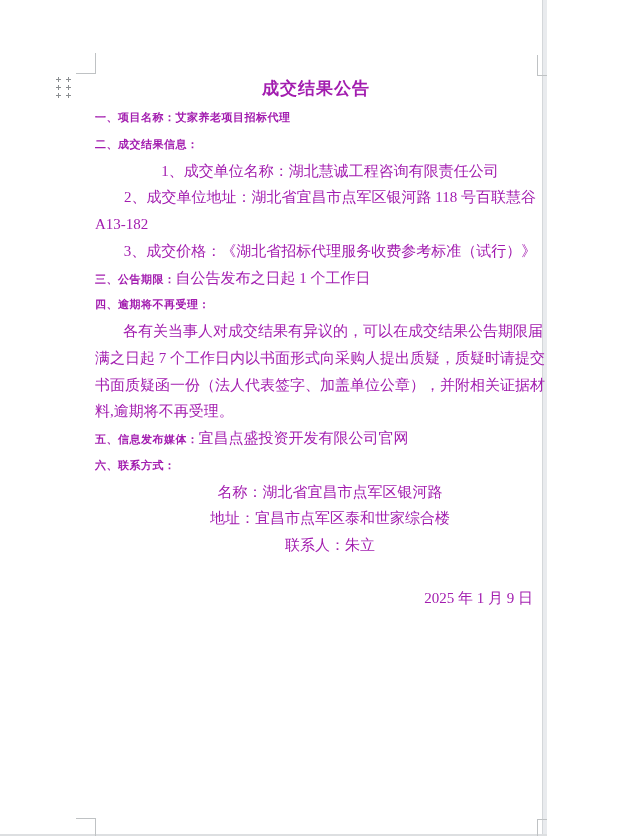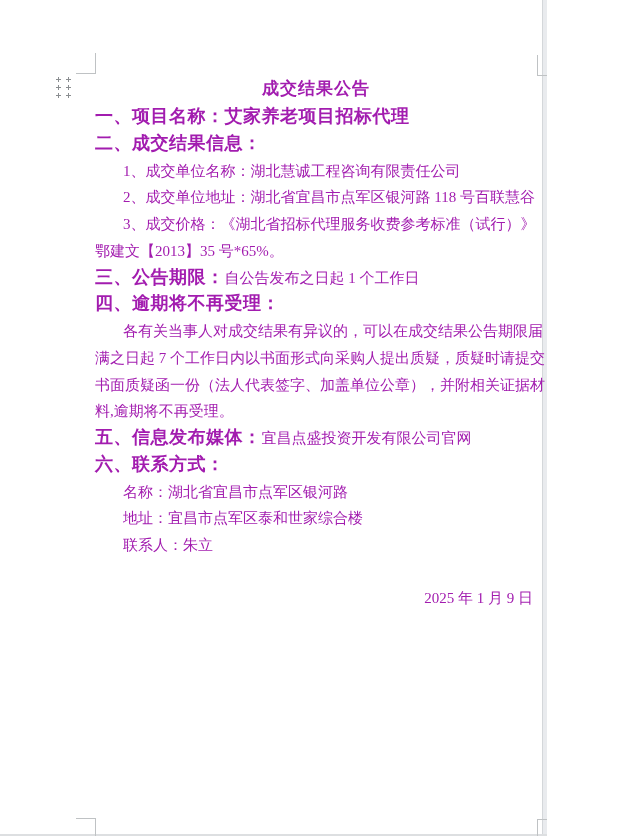--- a/index.html
+++ b/index.html
@@ -71,26 +71,26 @@
     height: 30px;
     text-align: center;
     letter-spacing: 1px;
     white-space: nowrap;
   }
   .ln {
     height: 26.75px;
     white-space: nowrap;
   }
   .h {
-    font-family: Liberation Mono, monospace;
+    font-family: Liberation Sans, sans-serif;
     font-weight: bold;
-    font-size: 18px;
+    font-size: 11px;
     letter-spacing: 0.5px;
   }
-  .indent { padding-left: 28px; }
+  .indent { padding-left: 28px; text-align: center; }
   .date-line {
     margin-top: 26px;
     height: 26.75px;
     text-align: right;
     padding-right: 4px;
     white-space: nowrap;
   }
 </style>
 </head>
 <body>
@@ -114,22 +114,22 @@
       <i></i>
   </div>
 
   <div class="content">
     <div class="title">成交结果公告</div>
 
     <div class="ln h">一、项目名称：艾家养老项目招标代理</div>
     <div class="ln h">二、成交结果信息：</div>
     <div class="ln indent">1、成交单位名称：湖北慧诚工程咨询有限责任公司</div>
     <div class="ln indent">2、成交单位地址：湖北省宜昌市点军区银河路 118 号百联慧谷</div>
+    <div class="ln">A13-182</div>
     <div class="ln indent">3、成交价格：《湖北省招标代理服务收费参考标准（试行）》</div>
-    <div class="ln">鄂建文【2013】35 号*65%。</div>
 
     <div class="ln"><span class="h">三、公告期限：</span><span>自公告发布之日起 1 个工作日</span></div>
 
     <div class="ln h">四、逾期将不再受理：</div>
     <div class="ln indent">各有关当事人对成交结果有异议的，可以在成交结果公告期限届</div>
     <div class="ln">满之日起 7 个工作日内以书面形式向采购人提出质疑，质疑时请提交</div>
     <div class="ln">书面质疑函一份（法人代表签字、加盖单位公章），并附相关证据材</div>
     <div class="ln">料,逾期将不再受理。</div>
 
     <div class="ln"><span class="h">五、信息发布媒体：</span><span>宜昌点盛投资开发有限公司官网</span></div>

